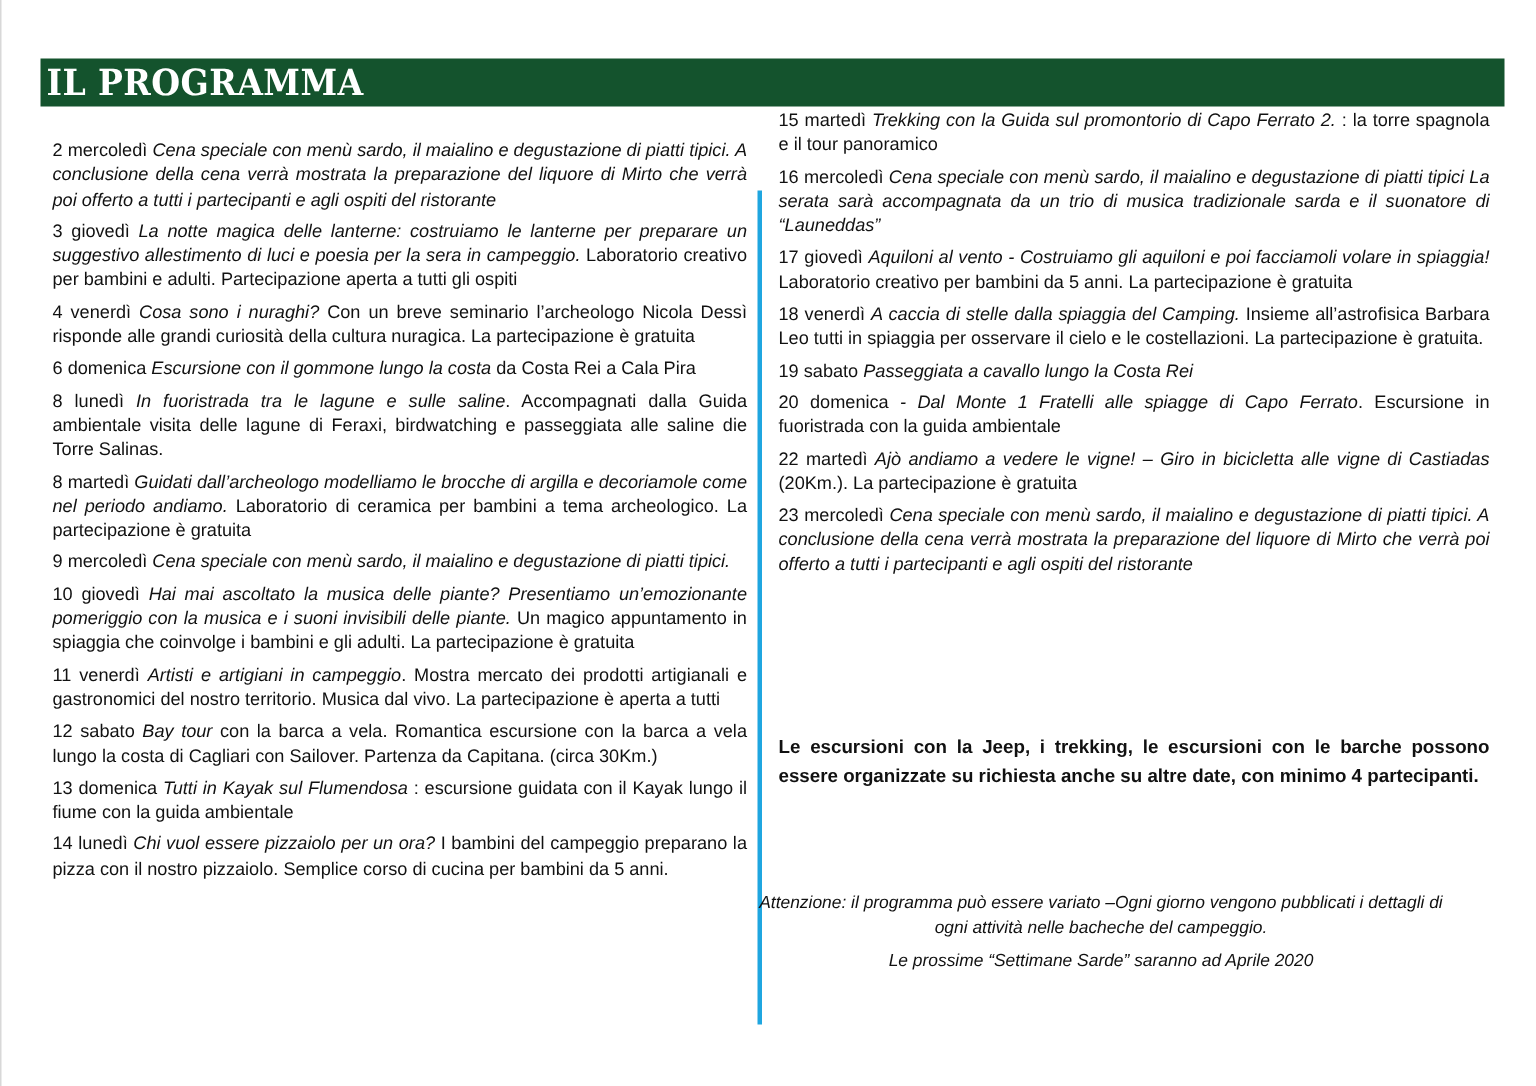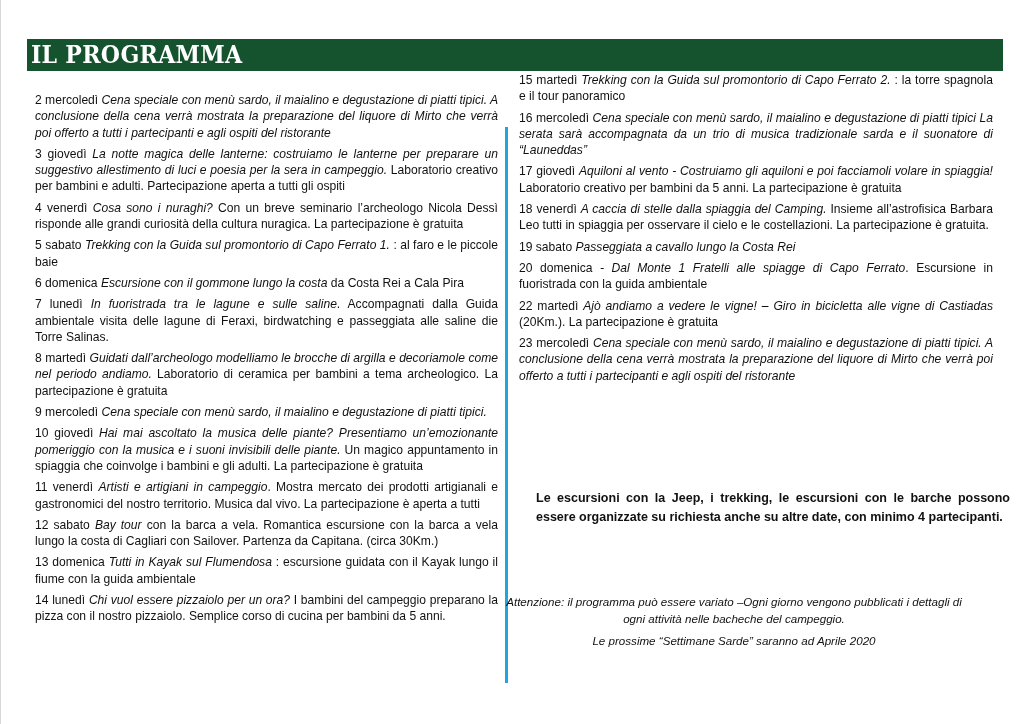--- a/index.html
+++ b/index.html
@@ -10,42 +10,41 @@
   .header-title { position: absolute; left: 4px; top: 1px; font-family: "DejaVu Serif", serif; font-weight: bold;
                   font-size: 24px; line-height: 30px; color: #ffffff; letter-spacing: 0.3px; transform: scaleX(0.92); transform-origin: left center; }
   .col { position: absolute; font-size: 12.1px; line-height: 16.3px; text-align: justify; }
   .col-left { left: 35px; top: 92px; width: 463px; }
   .col-right { left: 519px; top: 72px; width: 474px; }
   .entry { margin: 0 0 5px 0; }
   .entry .day { font-weight: normal; }
   .entry .title { font-style: italic; }
   .divider { position: absolute; left: 505px; top: 127px; width: 3px; height: 556px; background: #1fa6e0; }
   .note { position: absolute; left: 519px; top: 489px; width: 474px; font-size: 12.5px; line-height: 19px;
-          font-weight: bold; text-align: justify; margin-left: 17px; }
+          font-weight: bold; text-align: justify; }
   .footer { position: absolute; left: 497px; top: 594px; width: 474px; text-align: center; font-style: italic;
             font-size: 11.6px; line-height: 16.5px; }
   .footer p { margin: 0 0 6px 0; }
 </style>
 </head>
 <body>
 
 <div class="page-edge"></div>
 
 <div class="header-bar">
   <div class="header-title">IL PROGRAMMA</div>
 </div>
 
 <div class="col col-left">
 
 <p class="entry"><span class="day">2 mercoledì</span> <span class="title">Cena speciale con menù sardo, il maialino e degustazione di piatti tipici. A conclusione della cena verrà mostrata la preparazione del liquore di Mirto che verrà poi offerto a tutti i partecipanti e agli ospiti del ristorante</span><span class="rest"></span></p>
     <p class="entry"><span class="day">3 giovedì</span> <span class="title">La notte magica delle lanterne: costruiamo le lanterne per preparare un suggestivo allestimento di luci e poesia per la sera in campeggio.</span><span class="rest"> Laboratorio creativo per bambini e adulti. Partecipazione aperta a tutti gli ospiti</span></p>
     <p class="entry"><span class="day">4 venerdì</span> <span class="title">Cosa sono i nuraghi?</span><span class="rest"> Con un breve seminario l’archeologo Nicola Dessì risponde alle grandi curiosità della cultura nuragica. La partecipazione è gratuita</span></p>
-    <p class="entry"><span class="day">5 sabato</span> <span class="title">Trekking con la Guida sul promontorio di Capo Ferrato 1.</span><span class="rest"> : al faro e le piccole baie</span></p>
     <p class="entry"><span class="day">6 domenica</span> <span class="title">Escursione con il gommone lungo la costa</span><span class="rest"> da Costa Rei a Cala Pira</span></p>
-    <p class="entry"><span class="day">7 lunedì</span> <span class="title">In fuoristrada tra le lagune e sulle saline</span><span class="rest">. Accompagnati dalla Guida ambientale visita delle lagune di Feraxi, birdwatching e passeggiata alle  saline die Torre Salinas.</span></p>
+    <p class="entry"><span class="day">8 lunedì</span> <span class="title">In fuoristrada tra le lagune e sulle saline</span><span class="rest">. Accompagnati dalla Guida ambientale visita delle lagune di Feraxi, birdwatching e passeggiata alle  saline die Torre Salinas.</span></p>
     <p class="entry"><span class="day">8 martedì</span> <span class="title">Guidati dall’archeologo modelliamo le brocche di argilla e decoriamole come nel periodo andiamo.</span><span class="rest"> Laboratorio di ceramica per bambini a tema archeologico. La partecipazione è gratuita</span></p>
     <p class="entry"><span class="day">9 mercoledì</span> <span class="title">Cena speciale con menù sardo, il maialino e degustazione di piatti tipici.</span><span class="rest"></span></p>
     <p class="entry"><span class="day">10 giovedì</span> <span class="title">Hai mai ascoltato la  musica delle piante? Presentiamo un’emozionante pomeriggio con la musica e i suoni invisibili delle piante.</span><span class="rest"> Un magico appuntamento in spiaggia che coinvolge i bambini e gli adulti. La partecipazione è gratuita</span></p>
     <p class="entry"><span class="day">11 venerdì</span> <span class="title">Artisti e artigiani in campeggio</span><span class="rest">. Mostra mercato dei prodotti artigianali e gastronomici del nostro territorio. Musica dal vivo. La partecipazione è aperta a tutti</span></p>
     <p class="entry"><span class="day">12 sabato</span> <span class="title">Bay tour</span><span class="rest"> con la barca a vela. Romantica escursione con la barca a vela lungo la costa di Cagliari con Sailover. Partenza da Capitana. (circa 30Km.)</span></p>
     <p class="entry"><span class="day">13 domenica</span> <span class="title">Tutti in Kayak sul Flumendosa</span><span class="rest"> : escursione guidata con il Kayak lungo il fiume con la guida ambientale</span></p>
     <p class="entry"><span class="day">14 lunedì</span> <span class="title">Chi vuol essere pizzaiolo per un ora?</span><span class="rest"> I bambini del campeggio preparano la pizza con il nostro pizzaiolo. Semplice corso di cucina per bambini da 5 anni.</span></p>
   </div>
 
 <div class="divider"></div>

